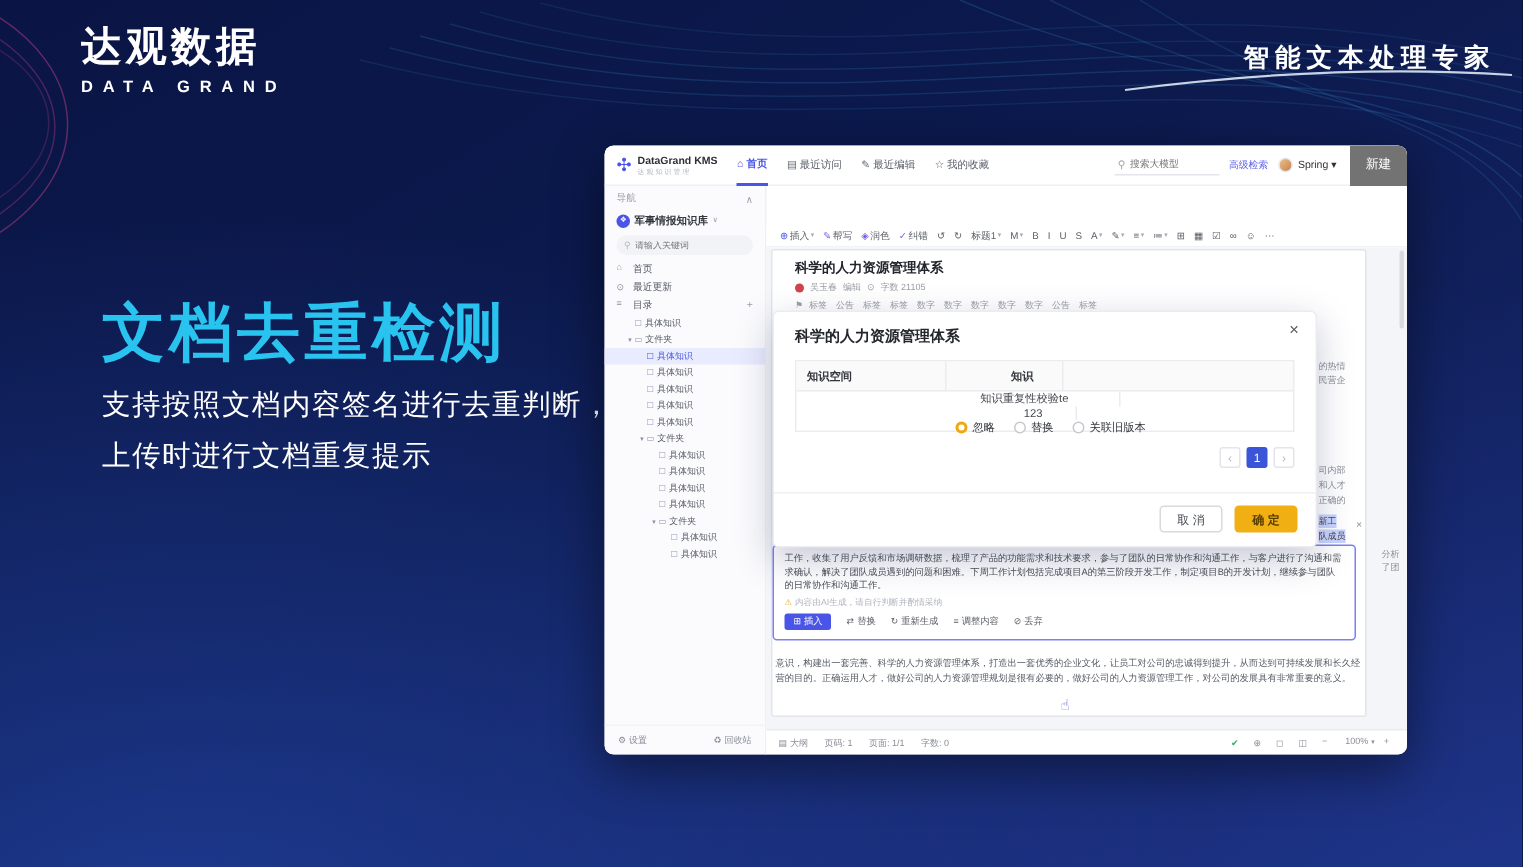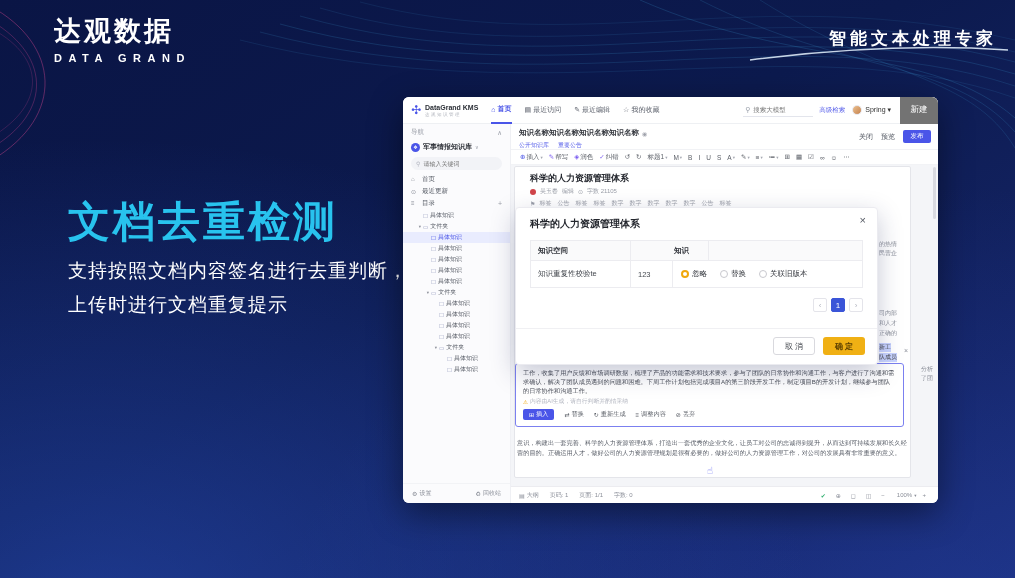--- a/index.html
+++ b/index.html
@@ -154,21 +154,21 @@
   
   .modal{ position:absolute; left:112px; top:110px; width:363px; height:158px; background:#fff;
     border:1px solid #ebebf0; border-radius:4px; box-shadow:0 8px 24px rgba(30,40,90,.25);
     z-index:30; }
   .modal-title{ position:absolute; left:14px; top:9px; font-size:10px; font-weight:600;
     color:#23262d; }
   .modal-close{ position:absolute; right:11px; top:6px; font-size:11px; color:#555a64; }
   .modal-table{ position:absolute; left:14px; right:14px; top:32px; border:1px solid #ececf0; }
   .mt-head{ display:flex; height:20px; background:#fafafb; border-bottom:1px solid #ececf0;
     align-items:center; font-weight:bold; color:#33363d; font-size:7.5px;gap:36px; }
-  .mt-row{ display:flex; height:26px; align-items:center; font-size:7.5px; color:#44484f; }
+  .mt-row{ display:flex; height:26px; align-items:center; font-size:7.5px; color:#44484f;flex-direction:column; }
   .mc1{ width:100px; padding-left:7px; border-right:1px solid #ececf0; height:100%;
     display:flex; align-items:center; }
   .mc2{ width:42px; padding-left:7px; border-right:1px solid #ececf0; height:100%;
     display:flex; align-items:center; }
   .mc3{ flex:1; padding-left:8px; height:100%; display:flex; align-items:center; gap:13px; }
   .radio-opt{ display:flex; align-items:center; gap:3px; font-size:7.5px; color:#33363d; }
   .radio-dot{ width:8px; height:8px; border-radius:50%; border:1px solid #c8c8ce; background:#fff; }
   .radio-opt.checked .radio-dot{ border:2.5px solid #f0a80c; }
   .pagination{ position:absolute; right:14px; top:90px; display:flex; gap:4px; }
   .page-box{ width:14px; height:14px; border:1px solid #e4e4ea; border-radius:2px; color:#b3b6c0;
@@ -388,35 +388,20 @@
             <span data-name="gear-icon">⚙</span>
             <span>设置</span>
           </span>
         <span data-name="recycle-bin-button">
             <span data-name="trash-icon">♻</span>
             <span>回收站</span>
           </span>
       </div>
     </div>
 
-    <div class="doc-header" data-name="document-header">
-      <div class="doc-title-line" data-name="document-name">
-        <span>知识名称知识名称知识名称知识名称</span>
-        <span class="ico" data-name="lock-icon">◉</span>
-      </div>
-      <div class="doc-links" data-name="document-breadcrumb-links">
-        <span data-name="public-library-link">公开知识库</span>
-        <span data-name="important-notice-link">重要公告</span>
-      </div>
-      <div class="doc-actions" data-name="document-actions">
-        <span class="txt-btn" data-name="close-doc-button">关闭</span>
-        <span class="txt-btn" data-name="preview-button">预览</span>
-        <span class="btn-publish" data-name="publish-button">发布</span>
-      </div>
-    </div>
 
     <div class="editor-toolbar" data-name="editor-toolbar">
 
         <span class="tb-item" data-name="insert-menu">
           <span class="g">⊕</span>
           <span>插入</span>
           <span class="c">▾</span>
         </span>
 
         <span class="tb-item" data-name="ai-write-button">

